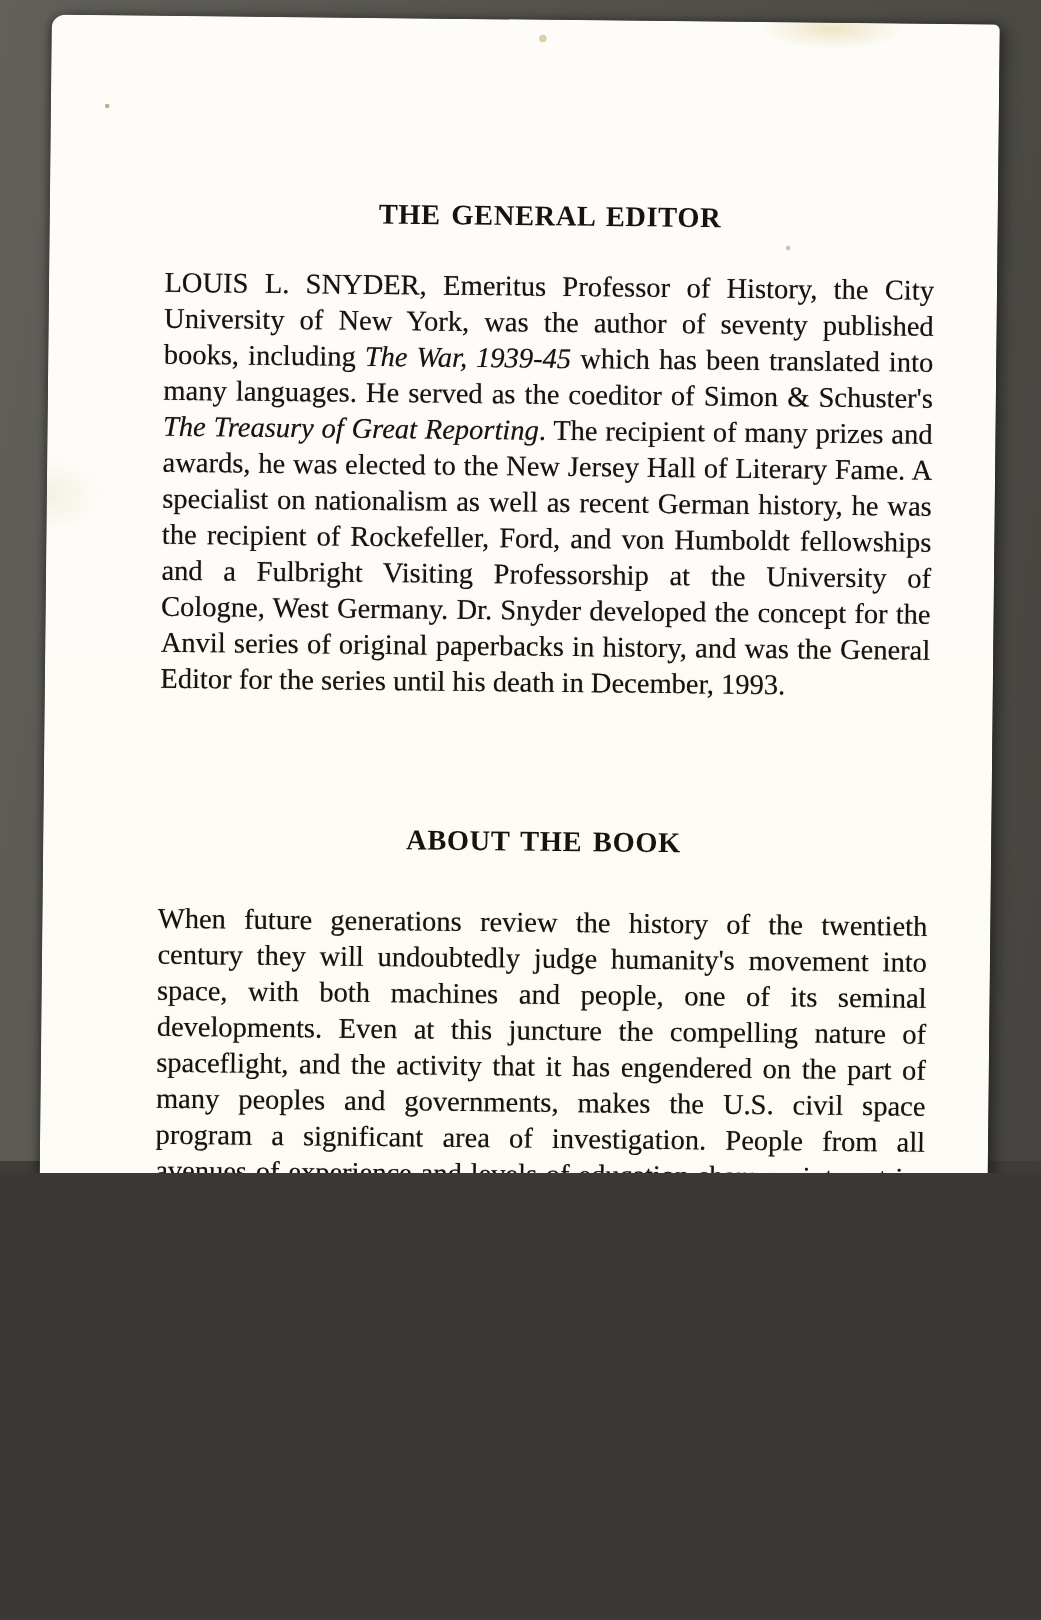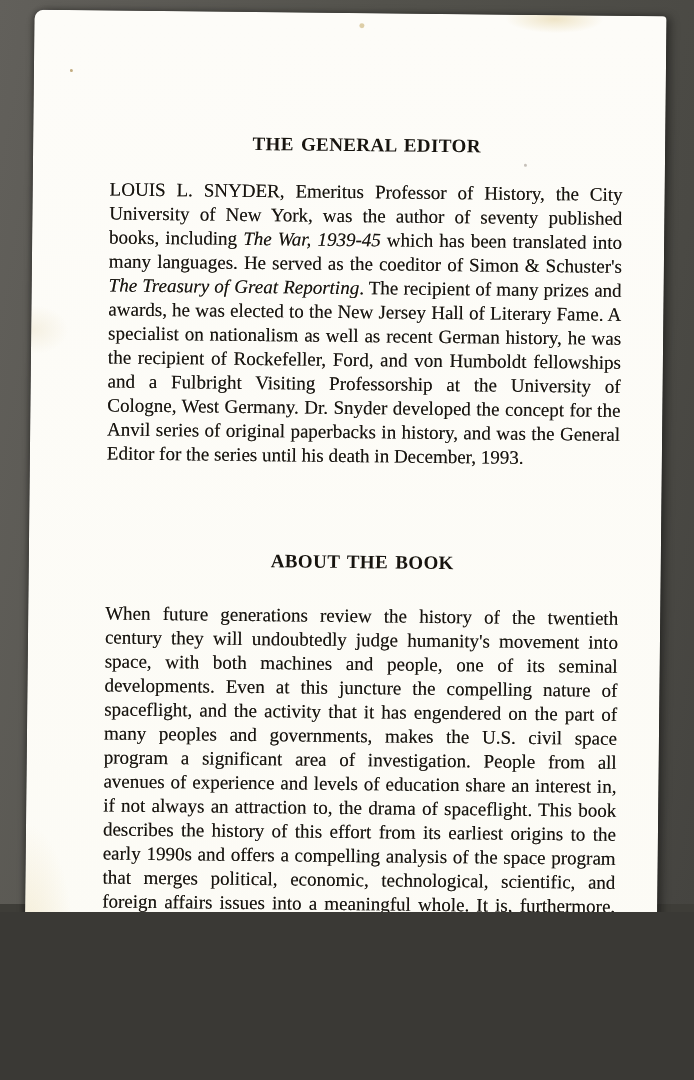--- a/index.html
+++ b/index.html
@@ -3,21 +3,21 @@
 <meta charset="utf-8">
 <style>
   html, body {
     margin: 0;
     padding: 0;
     background: #3a3935;
   }
   .scan-bg {
     position: relative;
     width: 694px;
-    height: 912px;
+    height: 782px;
     overflow: hidden;
     background:
       linear-gradient(0deg, #3e3d38 0px, #3e3d38 8px, rgba(0,0,0,0) 8px),
       linear-gradient(100deg, #62605b 0%, #53524c 45%, #4a4944 85%, #454440 100%);
     background-color: var(--bg, #504f49);
     font-family: "Liberation Serif", "DejaVu Serif", serif;
   }
   .paper {
     position: absolute;
     left: 29px;

